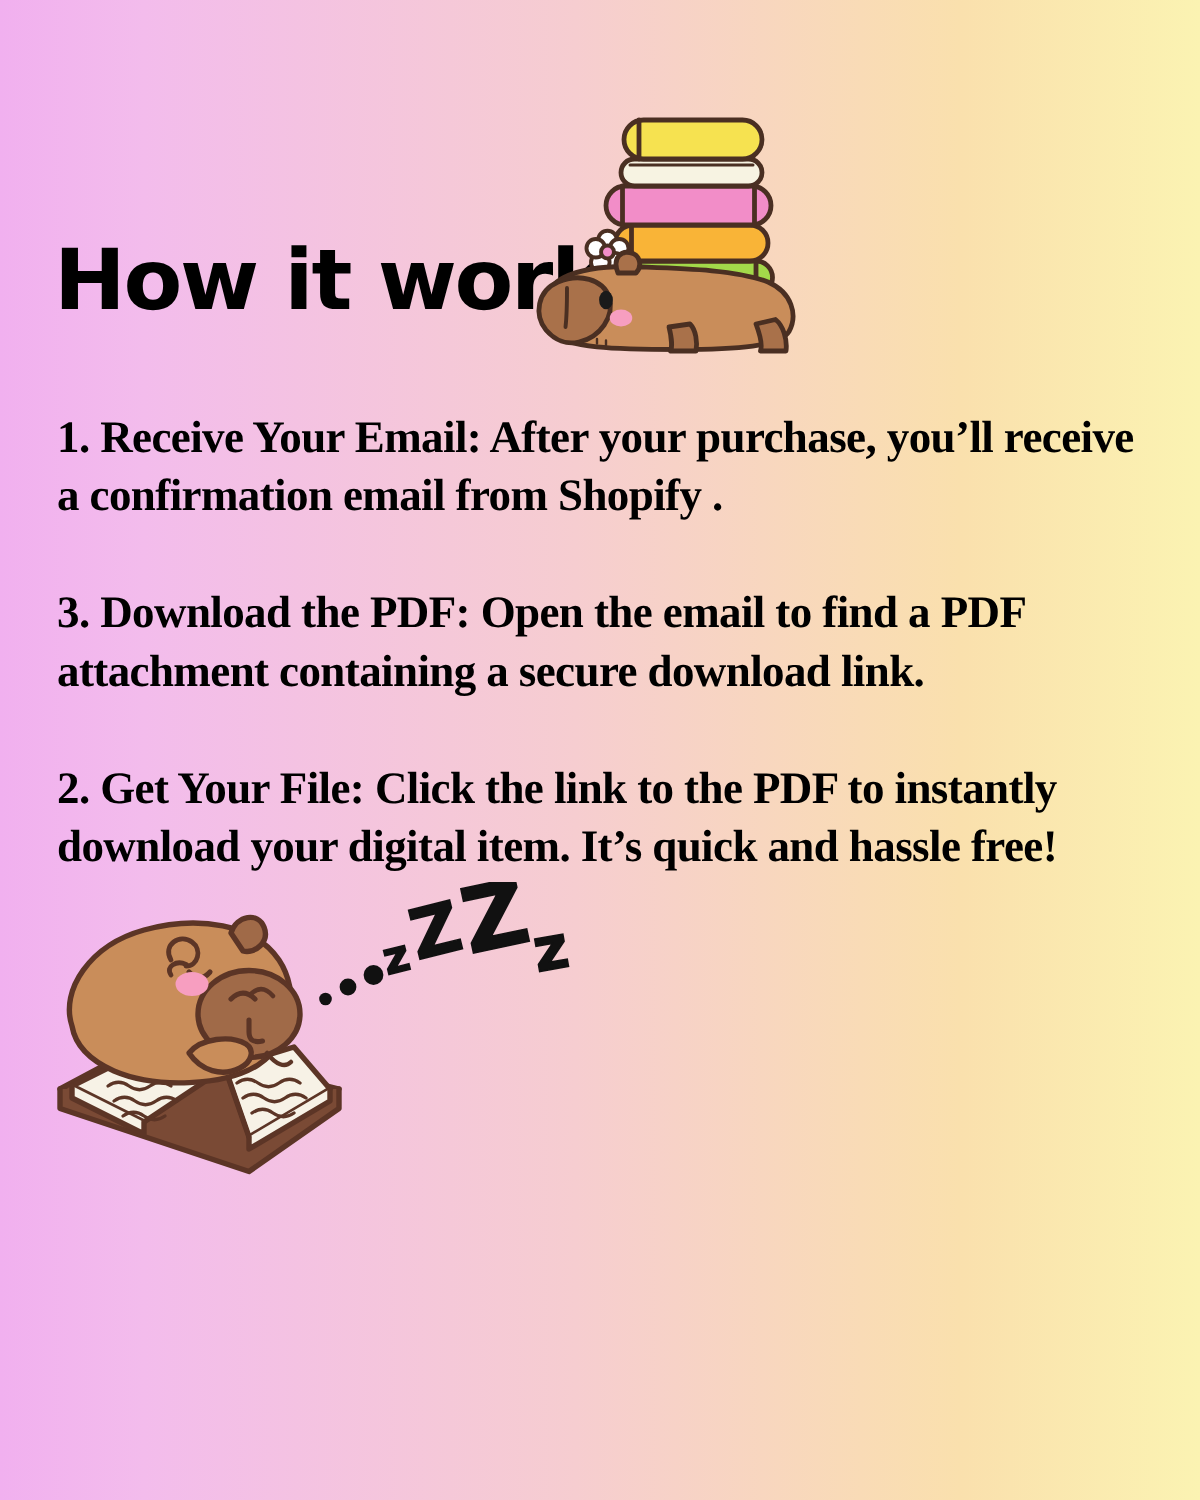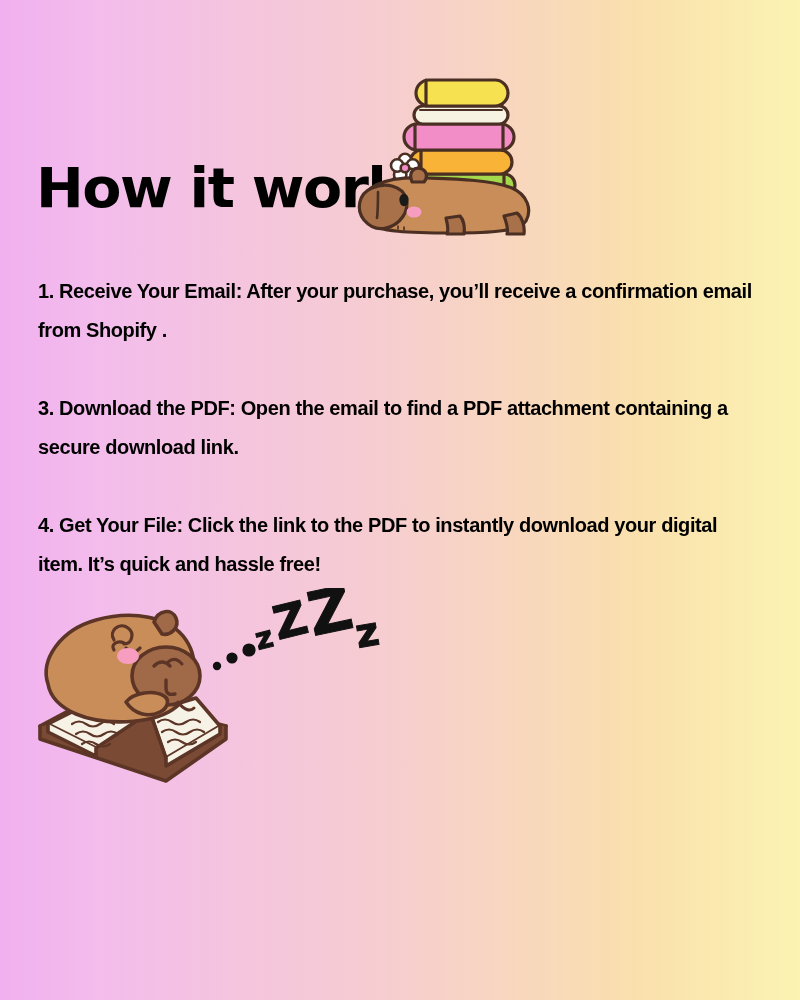--- a/index.html
+++ b/index.html
@@ -25,23 +25,23 @@
     white-space:nowrap;
     transform:scaleX(1.02);
     transform-origin:left center;
   }
 
   
   #steps{
     position:absolute;left:38px;top:272px;width:726px;
   }
   .step{
-    font-family:Liberation Sans, sans-serif;
+    font-family:Liberation Serif, serif;
     font-weight:700;
-    font-size:20px;
+    font-size:30px;
     line-height:39px;
     letter-spacing:-0.4px;
     color:#000;
     margin:0 0 39px 0;
     text-rendering:optimizeLegibility;
   }
   .step:last-child{margin-bottom:0;}
 
   
   .art{position:absolute;}
@@ -210,16 +210,16 @@
           <path d="M96 104 C104 116, 118 120, 130 114 C138 110, 140 102, 134 98 C124 92, 104 94, 96 104 Z" fill="#c98d5a"></path>
           <path d="M148 104 C154 112, 160 114, 164 110" fill="none" stroke-width="3"></path>
         </g>
       </g>
     </svg>
   </div>
 
   <div id="steps">
     <p class="step">1. Receive Your Email: After your purchase, you’ll receive a confirmation email from Shopify .</p>
     <p class="step">3. Download the PDF: Open the email to find a PDF attachment containing a secure download link.</p>
-    <p class="step">4. Get Your File: Click the link to the PDF to instantly download your digital item. It’s quick and hassle free!</p>
+    <p class="step">2. Get Your File: Click the link to the PDF to instantly download your digital item. It’s quick and hassle free!</p>
   </div>
 
 </div>
 
 </body></html>

